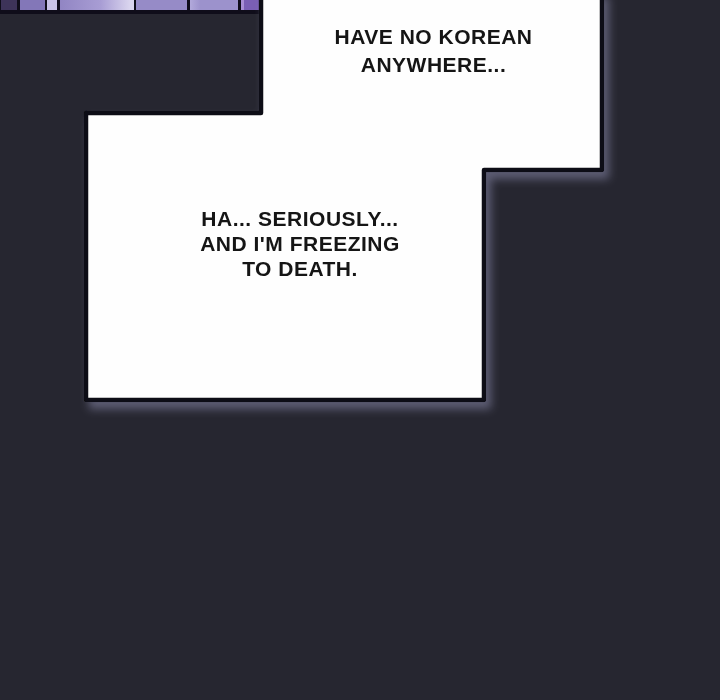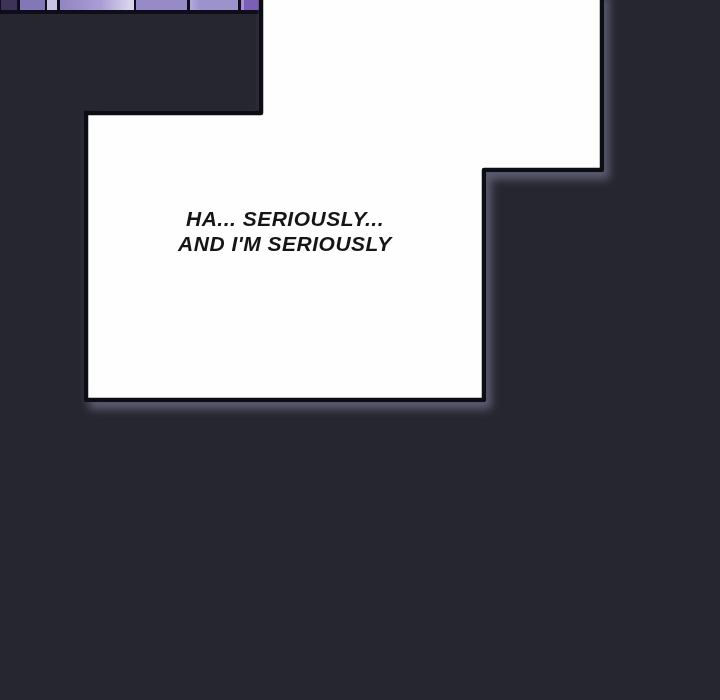--- a/index.html
+++ b/index.html
@@ -47,25 +47,24 @@
     letter-spacing: 0.5px;
     white-space: nowrap;
   }
   #bubble-top-text {
     left: 265px;
     top: 23px;
     width: 337px;
     line-height: 28px;
   }
   #bubble-main-text {
-    left: 86px;
+    left: 101px;
     top: 206px;
     width: 398px;
     line-height: 25px;
-    font-style: italic;
   }
 </style>
 </head>
 <body>
 
 <div id="comic-page">
 
   <div id="artwork-strip">
     <div class="strip-segment" style="left:1px;width:16px;background:#3d3359"></div>
     <div class="strip-segment" style="left:20px;width:25px;background:#8377b8"></div>
@@ -78,19 +77,24 @@
 
   <svg id="bubble-shape-svg" viewBox="0 0 720 700" xmlns="http://www.w3.org/2000/svg">
     <defs>
       <filter id="bubble-shadow" x="-10%" y="-10%" width="130%" height="130%">
         <feDropShadow dx="5" dy="7" stdDeviation="4.5" flood-color="#9090b4" flood-opacity="0.5"></feDropShadow>
       </filter>
     </defs>
     <path d="M 261,-8 L 261,113 L 86,113 L 86,400 L 484,400 L 484,170 L 602,170 L 602,-8 Z" fill="#fefefe" stroke="#0d0d12" stroke-width="4.5" stroke-linejoin="round" filter="url(#bubble-shadow)"></path>
   </svg>
 
+  <div id="bubble-top-text" class="speech-text">
+    <div>HAVE NO KOREAN</div>
+    <div>ANYWHERE...</div>
+  </div>
 
   <div id="bubble-main-text" class="speech-text">
     <div>HA... SERIOUSLY...</div>
-    <div>AND I'M SERIOUSLY</div>
+    <div>AND I'M FREEZING</div>
+    <div>TO DEATH.</div>
   </div>
 
 </div>
 
 </body></html>

